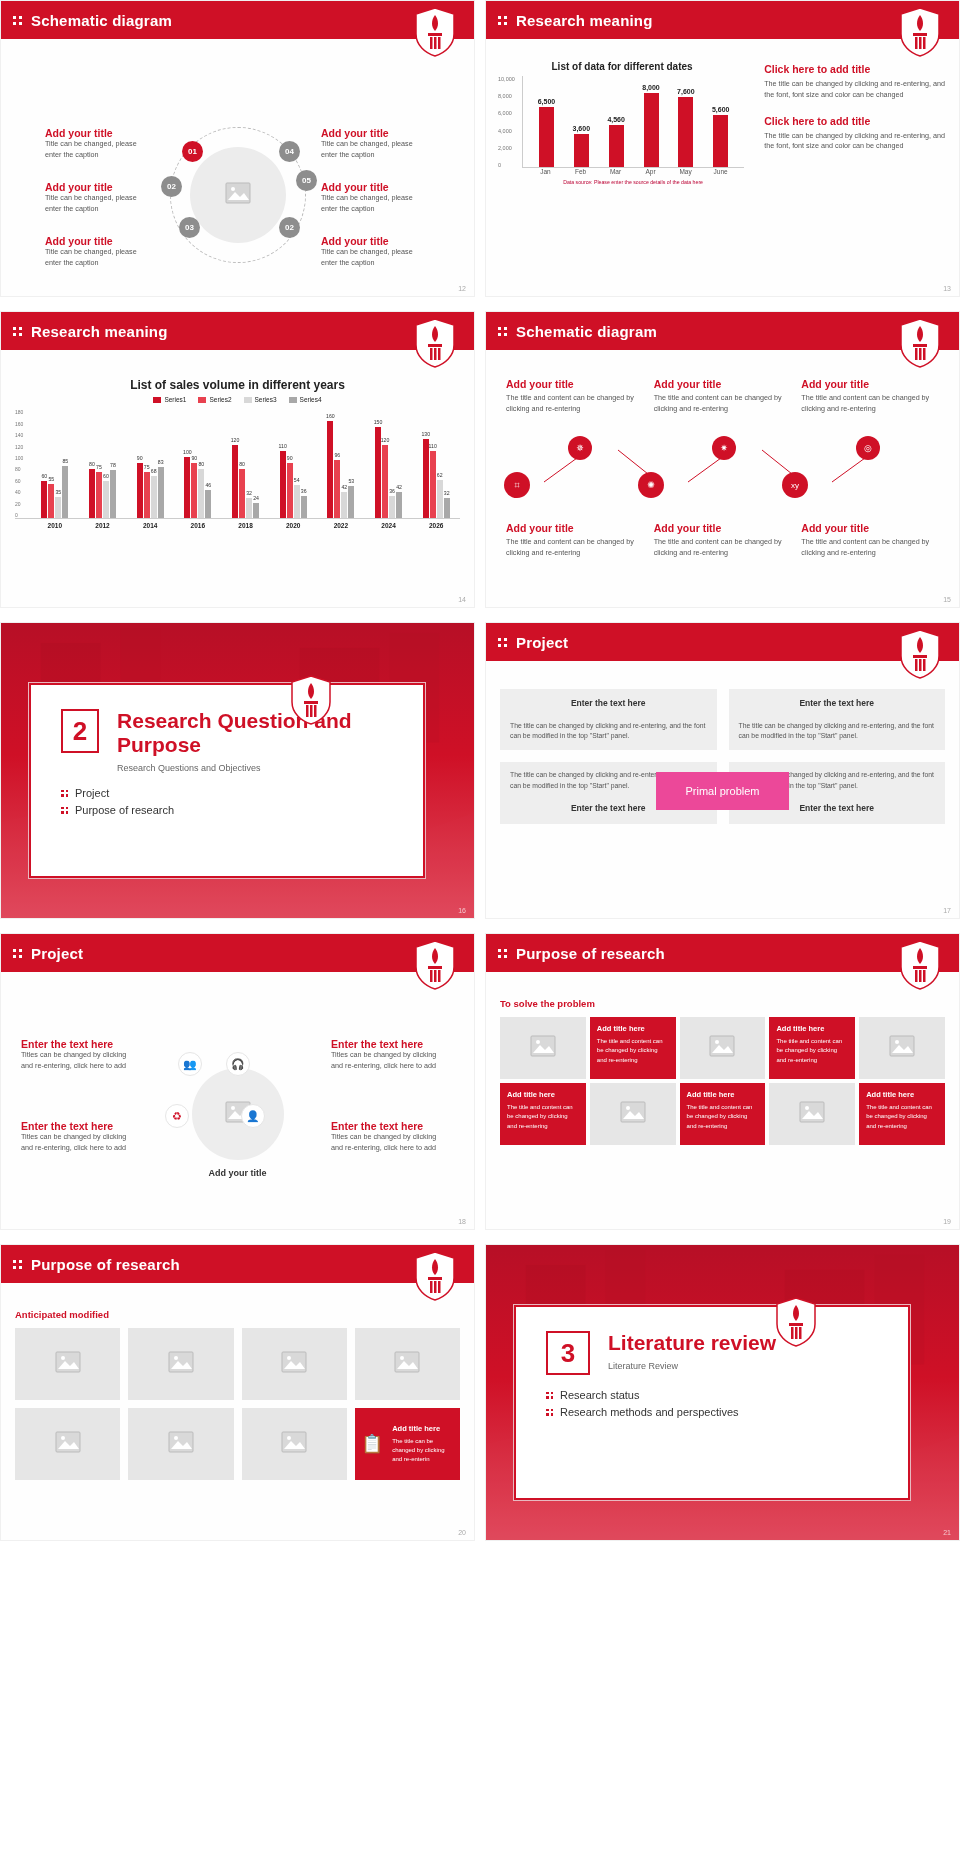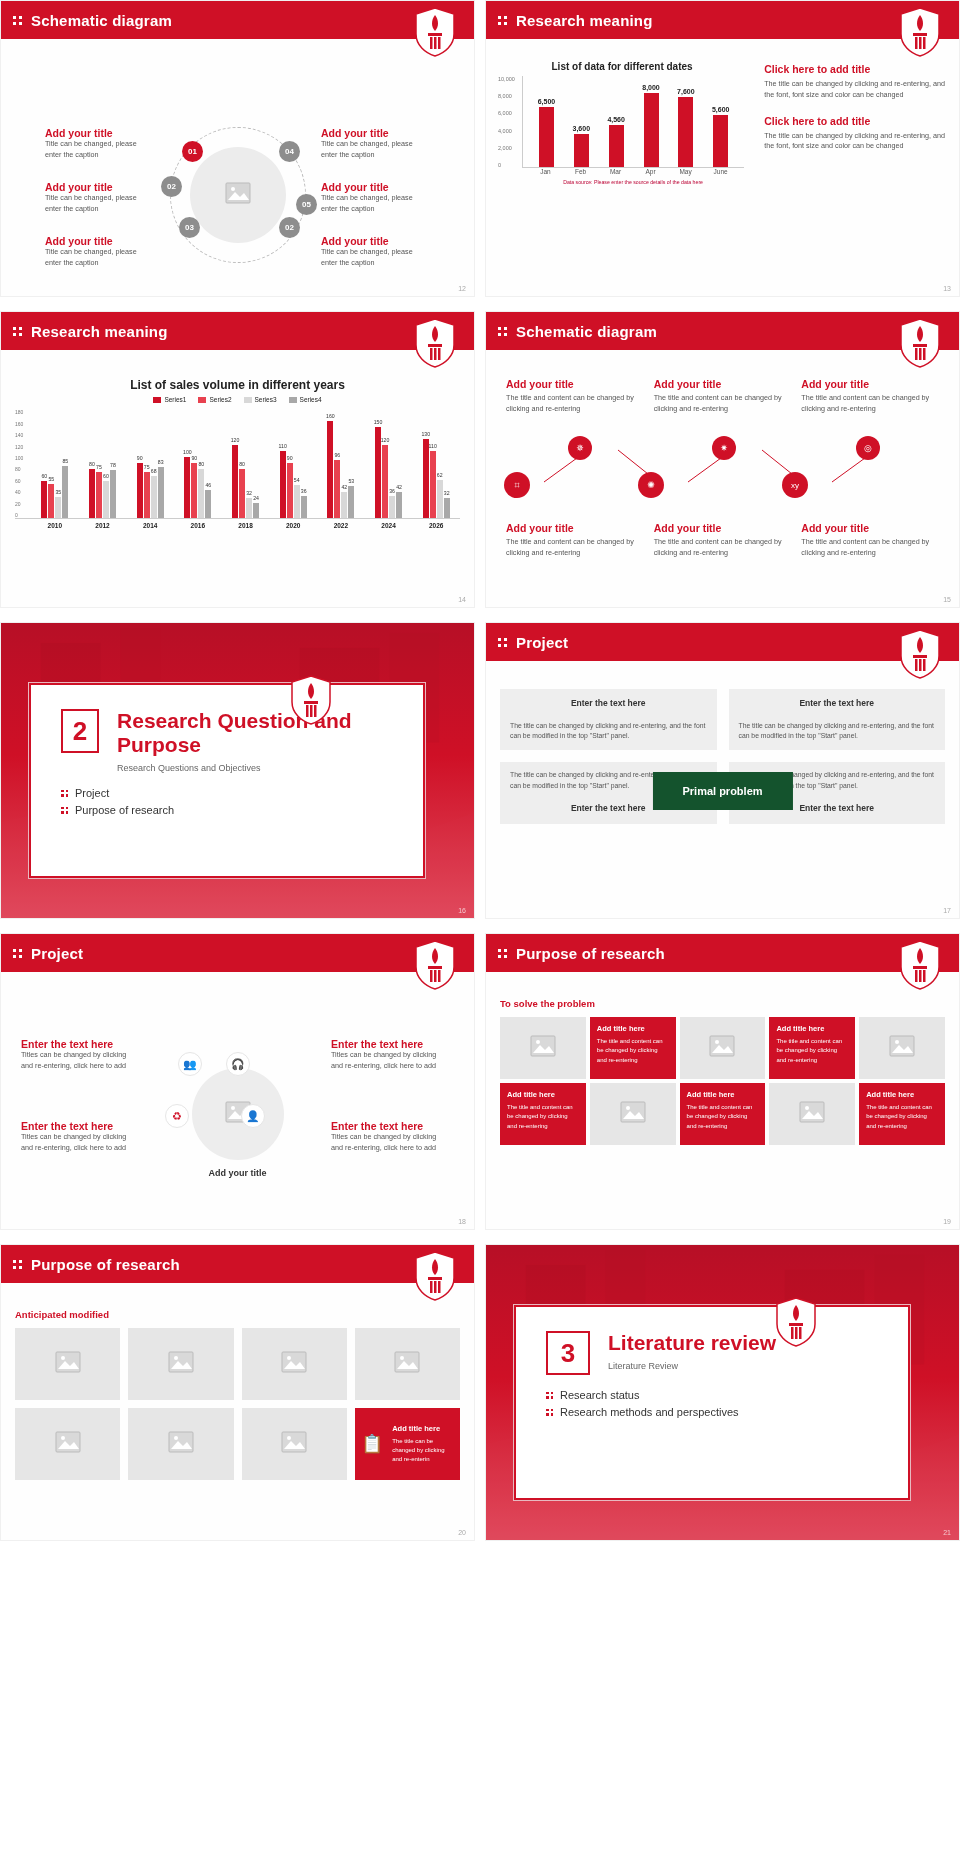--- a/index.html
+++ b/index.html
@@ -128,21 +128,21 @@
   .bullets { display:inline-flex; gap:2px; margin-right:7px; }
   .bullets .c { display:flex; flex-direction:column; gap:2px; }
   .bullets .c i { width:2.5px;height:2.5px;background:#cf1026;display:block; }
 
   
   .bx { background:#eeeeee; padding:8px 10px; font-size:6.8px; color:#555; line-height:1.6;}
   .bx .bt { text-align:center; font-weight:bold; font-size:8.5px; color:#333; margin-bottom:10px;}
   .bx .bb { text-align:center; font-weight:bold; font-size:8.5px; color:#333; margin-top:10px;}
   .center-red {
     position:absolute; left:50%; top:50%; transform:translate(-50%,-50%);
-    background:#14532d; color:#fff; font-size:11px; font-weight:bold;
+    background:#ec4899; color:#fff; font-size:11px; font-weight:normal;
     padding:13px 30px; text-align:center;
   }
 
   
   .donut { position:absolute; left:50%; top:96px; transform:translateX(-50%);
            width:92px; height:92px; border-radius:50%; background:#ededed;
            display:flex; align-items:center; justify-content:center;}
   .seg { position:absolute; width:24px; height:24px; border-radius:50%;
          background:#fff; border:1px solid #e6e6e6; display:flex;
          align-items:center; justify-content:center; }
@@ -194,21 +194,21 @@
               <circle cx="8" cy="7" r="2" fill="#fff"></circle>
               <path d="M3 18 L10 10 L15 15 L19 11 L24 18 Z" fill="#fff"></path>
             </svg>
         </span>
       </div>
 
       <div class="node red" style="left:181px; top:102px;">01</div>
       <div class="node" style="left:160px; top:137px;">02</div>
       <div class="node" style="left:178px; top:178px;">03</div>
       <div class="node" style="left:278px; top:102px;">04</div>
-      <div class="node" style="left:295px; top:155px;">05</div>
+      <div class="node" style="left:295px; top:131px;">05</div>
       <div class="node" style="left:278px; top:178px;">02</div>
 
       <div class="txtblk" style="left:44px; top:88px;">
         <div class="ttl">Add your title</div>
         <div class="cap">Title can be changed, please enter the caption</div>
       </div>
       <div class="txtblk" style="left:44px; top:142px;">
         <div class="ttl">Add your title</div>
         <div class="cap">Title can be changed, please enter the caption</div>
       </div>

